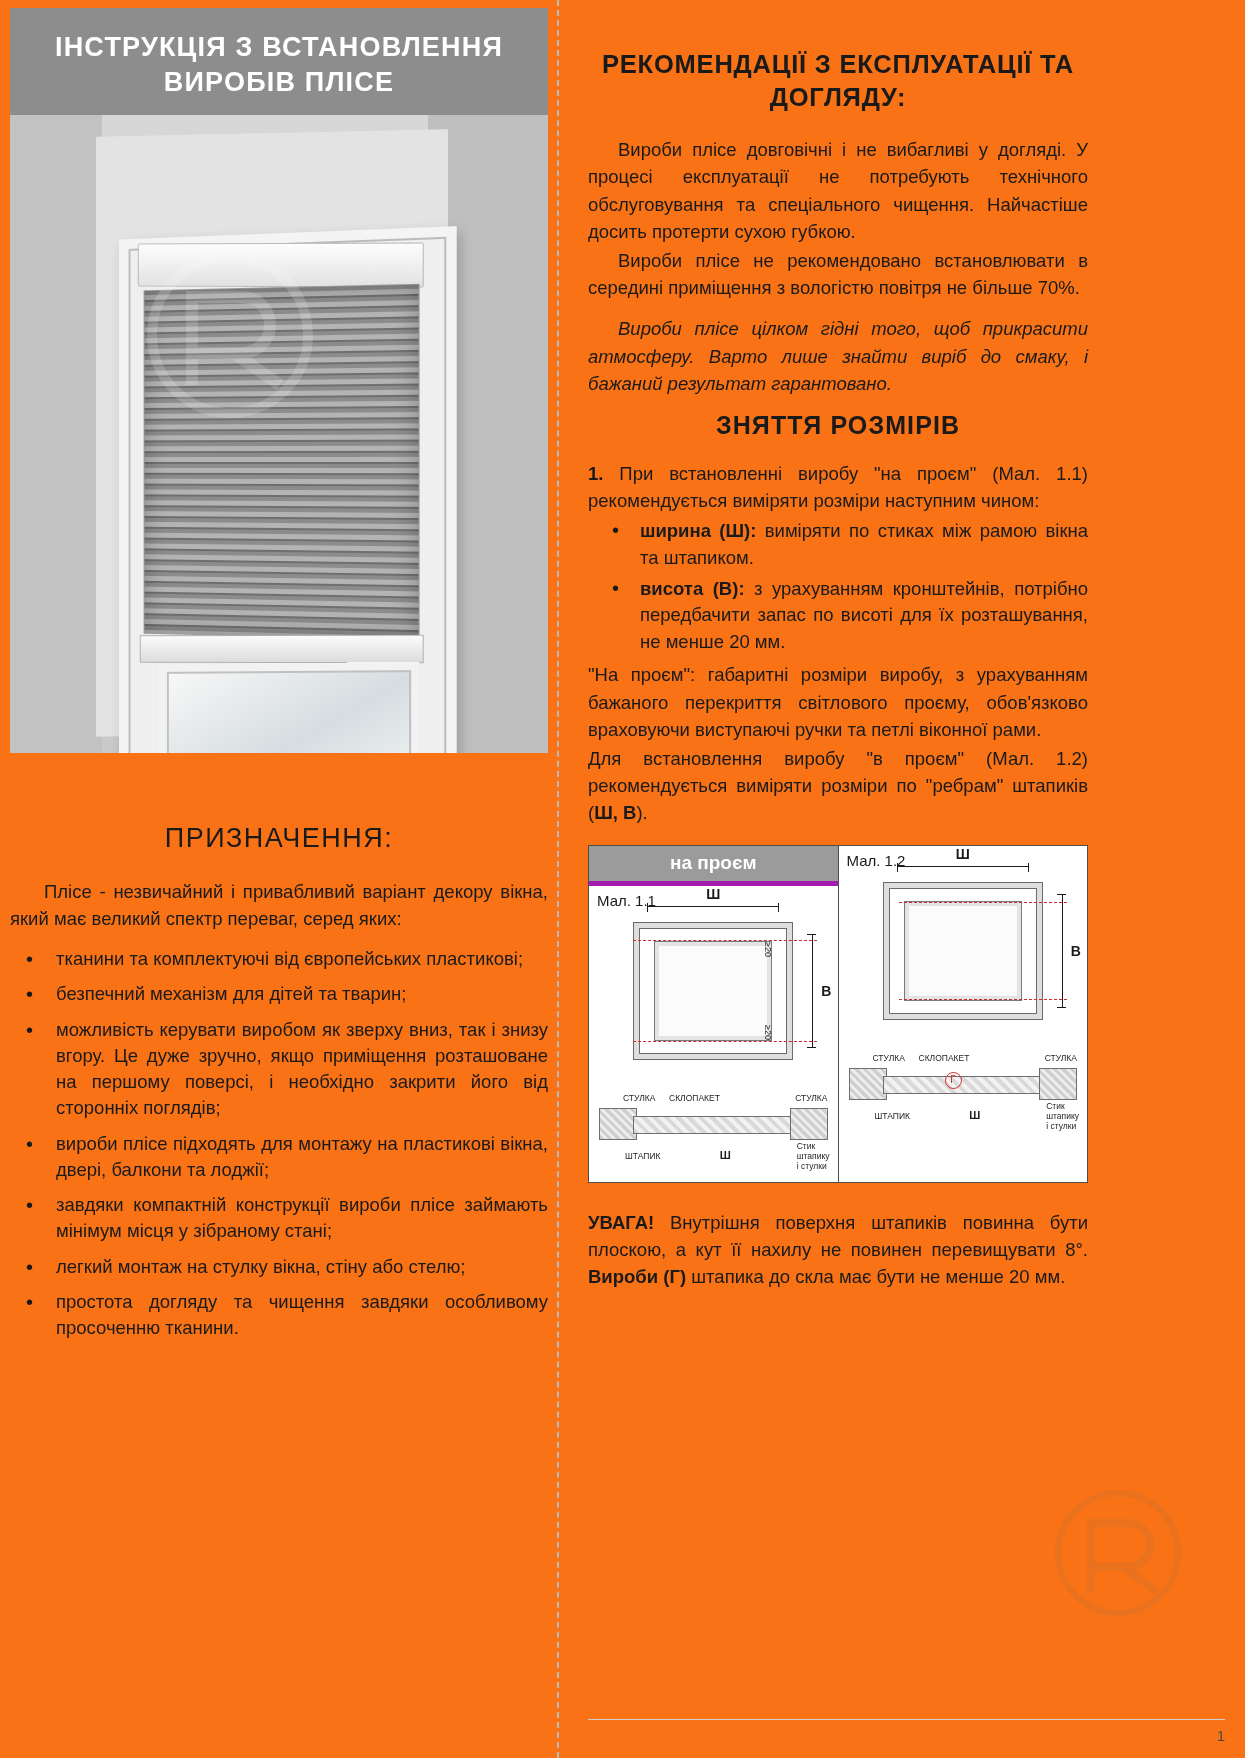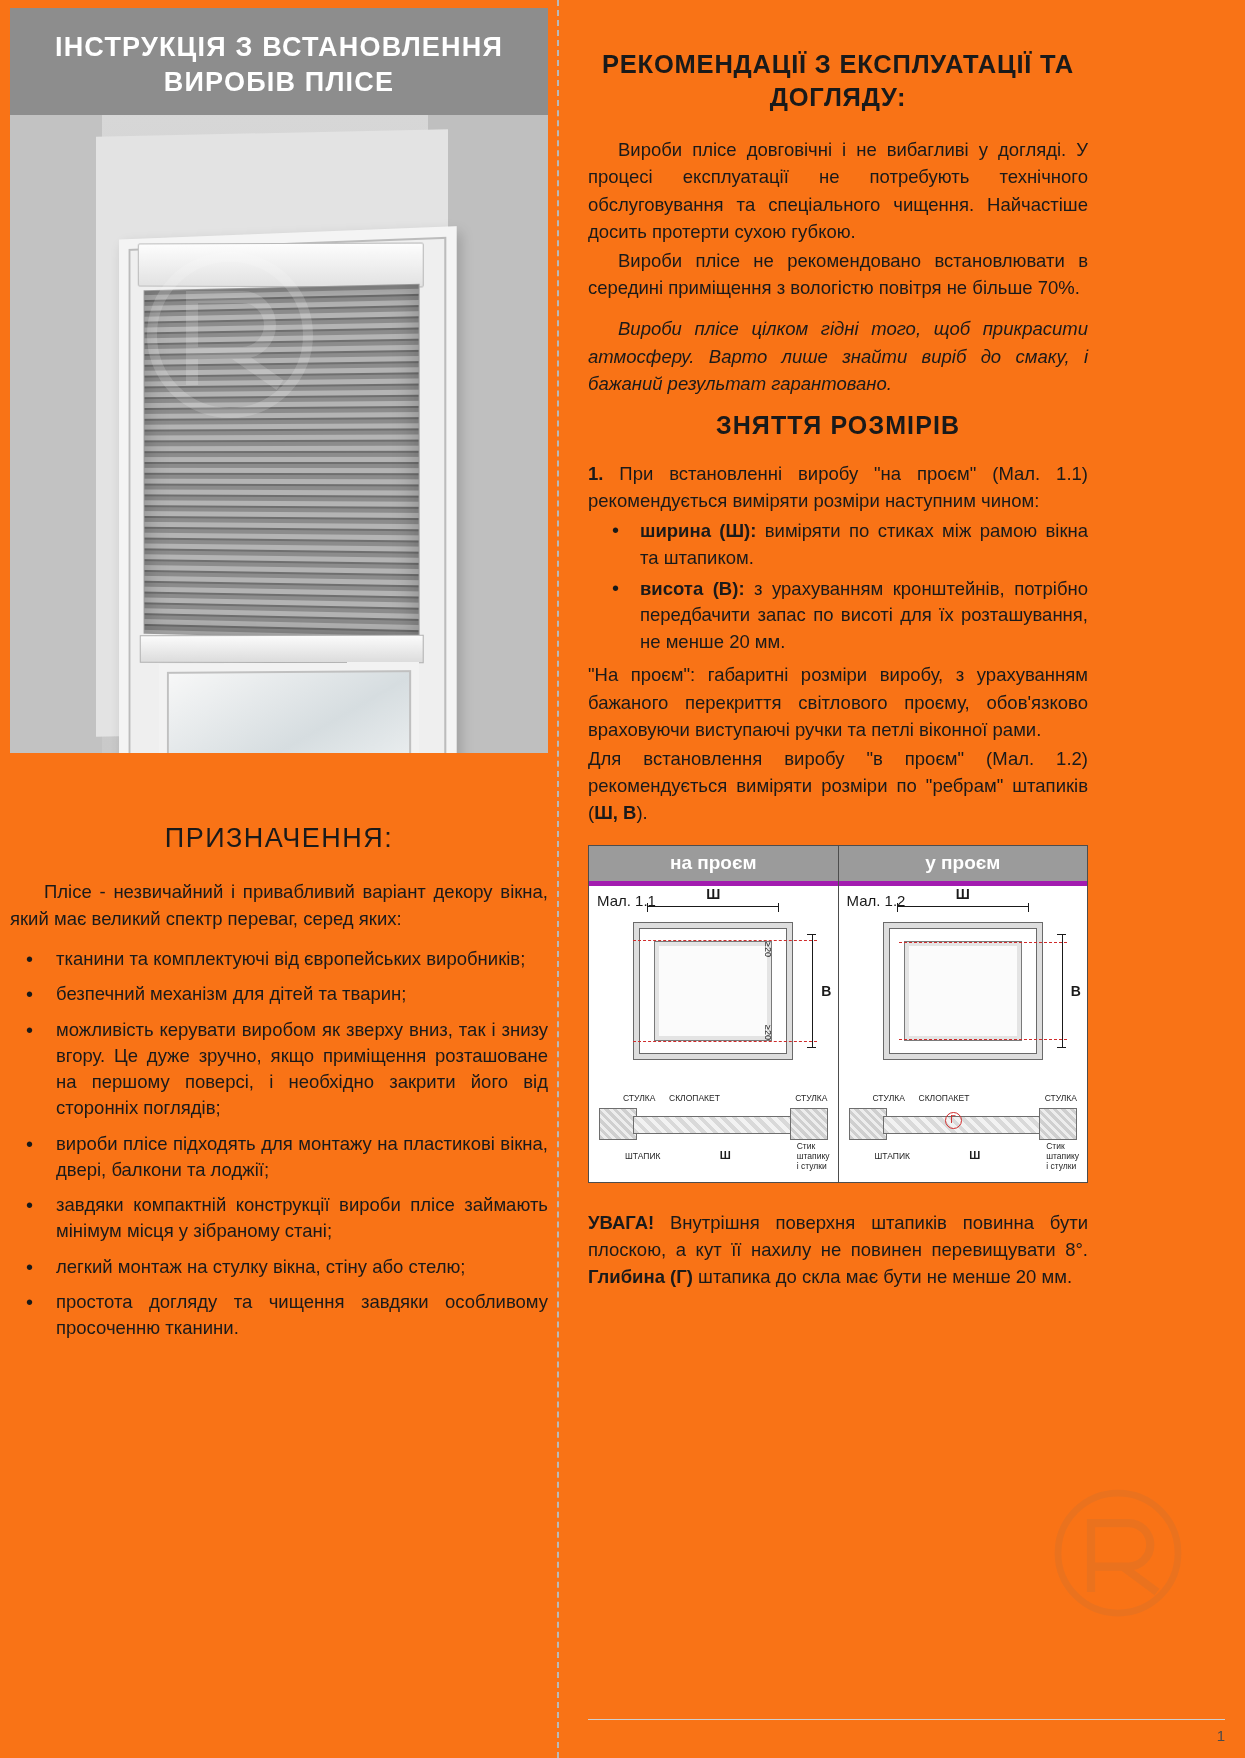--- a/index.html
+++ b/index.html
@@ -379,21 +379,21 @@
         <circle cx="100" cy="100" r="78" fill="none" stroke="#ffffff" stroke-width="10"></circle>
         <path d="M62 150 L62 62 L112 62 a28 28 0 0 1 0 56 L62 118 M104 118 L150 150" fill="none" stroke="#ffffff" stroke-width="12"></path>
       </svg>
     </div>
 
     <div class="section-head">ПРИЗНАЧЕННЯ:</div>
 
     <p class="para indent">Пліcе - незвичайний і привабливий варіант декору вікна, який має великий спектр переваг, серед яких:</p>
 
     <ul class="bullets">
-      <li>тканини та комплектуючі від європейських виробників;</li>
+      <li>тканини та комплектуючі від європейських пластикові;</li>
       <li>безпечний механізм для дітей та тварин;</li>
       <li>можливість керувати виробом як зверху вниз, так і знизу вгору. Це дуже зручно, якщо приміщення розташоване на першому поверсі, і необхідно закрити його від сторонніх поглядів;</li>
       <li>вироби пліcе підходять для монтажу на пластикові вікна, двері, балкони та лоджії;</li>
       <li>завдяки компактній конструкції вироби пліcе займають мінімум місця у зібраному стані;</li>
       <li>легкий монтаж на стулку вікна, стіну або стелю;</li>
       <li>простота догляду та чищення завдяки особливому просоченню тканини.</li>
     </ul>
   </div>
 
   <div class="right-col">
@@ -456,21 +456,20 @@
             <div class="tiny" style="left:2px; bottom:-14px;">ШТАПИК</div>
             <div class="tiny" style="left:50%; bottom:-14px; transform:translateX(-50%); font-weight:bold; font-size:11px;">Ш</div>
             <div class="tiny" style="right:-2px; bottom:-24px; white-space:pre; text-align:left;">Стик
 штапику
 і стулки</div>
           </div>
         </div>
       </div>
 
       <div class="diag-cell">
-        <div class="diag-head">у проєм</div>
         <div class="diag-body">
           <div class="diag-label">Мал. 1.2</div>
 
           <div class="win-box">
             <div class="win-inner"></div>
             <div class="dim-w"></div>
             <div class="lbl-w">Ш</div>
             <div class="dim-h"></div>
             <div class="lbl-h">В</div>
             <div class="dimline" style="left:10px; right:-30px; top:14px;"></div>
@@ -489,21 +488,21 @@
             <div class="tiny" style="right:-2px; bottom:-24px; white-space:pre; text-align:left;">Стик
 штапику
 і стулки</div>
             <div class="redcirc" style="left:96px; top:8px;">Г</div>
           </div>
         </div>
       </div>
     </div>
 
     <p class="warn">
-      <span class="w-word">УВАГА!</span><span> Внутрішня поверхня штапиків повинна бути плоскою, а кут її нахилу не повинен перевищувати 8°. </span><b>Глибина (Г)</b><span> штапика до скла має бути не менше 20 мм.</span>
+      <span class="w-word">УВАГА!</span><span> Внутрішня поверхня штапиків повинна бути плоскою, а кут її нахилу не повинен перевищувати 8°. </span><b>Вироби (Г)</b><span> штапика до скла має бути не менше 20 мм.</span>
     </p>
   </div>
 
   <svg class="wm-big" viewBox="0 0 200 200">
     <circle cx="100" cy="100" r="80" fill="none" stroke="#6b6b6b" stroke-width="9"></circle>
     <path d="M64 152 L64 60 L114 60 a29 29 0 0 1 0 58 L64 118 M106 118 L152 152" fill="none" stroke="#6b6b6b" stroke-width="11"></path>
   </svg>
 
   <div class="bottom-rule"></div>
   <div class="page-num">1</div>

